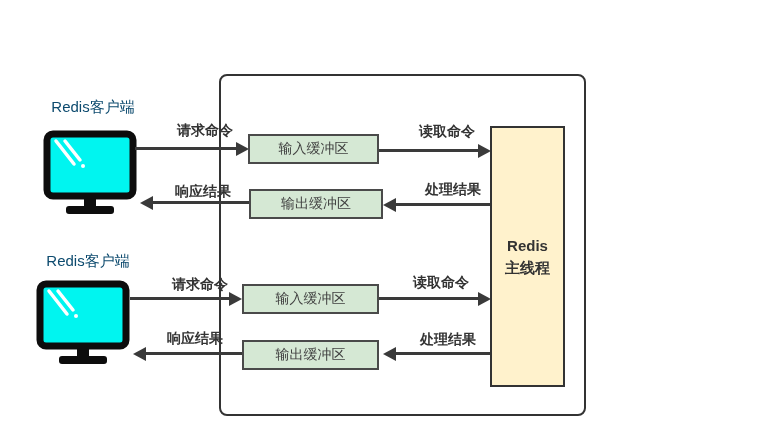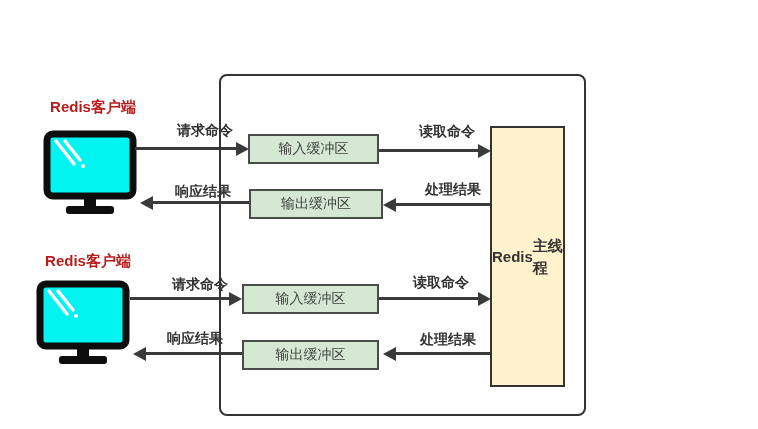--- a/index.html
+++ b/index.html
@@ -7,42 +7,42 @@
           font-family:"Liberation Sans",sans-serif;color:#333;overflow:hidden;}
 
   .title{position:absolute;left:345px;top:36px;width:150px;text-align:center;
          font-weight:bold;font-size:15px;color:#333;}
 
   .server{position:absolute;left:219px;top:74px;width:367px;height:342px;
           border:2px solid var(--border-color,#333);border-radius:8px;background:#fff;box-sizing:border-box;}
 
   .thread{position:absolute;left:490px;top:126px;width:75px;height:261px;
           background:var(--thread-fill,#fff2cc);border:2px solid var(--border-color,#333);
-          box-sizing:border-box;display:flex;flex-direction:row;align-items:center;
+          box-sizing:border-box;display:flex;flex-direction:column;align-items:center;
           justify-content:center;font-weight:bold;font-size:15px;line-height:1.45;color:#333;}
 
   .buffer{position:absolute;background:var(--buffer-fill,#d5e8d4);border:2px solid #4a4a4a;
           box-sizing:border-box;display:flex;align-items:center;justify-content:center;
           font-size:14px;color:#404040;}
   .buf-r1-in {left:248px;top:134px;width:131px;height:30px;}
   .buf-r1-out{left:249px;top:189px;width:134px;height:30px;}
   .buf-r2-in {left:242px;top:284px;width:137px;height:30px;}
   .buf-r2-out{left:242px;top:340px;width:137px;height:30px;}
 
   .lbl{position:absolute;width:90px;text-align:right;font-weight:bold;font-size:14px;color:#333;}
   .l-r1-req {left:143px;top:122px;}
   .l-r1-resp{left:141px;top:183px;}
   .l-r1-read{left:385px;top:123px;}
   .l-r1-proc{left:391px;top:181px;}
   .l-r2-req {left:138px;top:276px;}
   .l-r2-resp{left:133px;top:330px;}
   .l-r2-read{left:379px;top:274px;}
   .l-r2-proc{left:386px;top:331px;}
 
-  .client-lbl{position:absolute;width:110px;text-align:center;font-weight:bold;font-size:15px;color:#b91c1c;}
+  .client-lbl{position:absolute;width:110px;text-align:center;font-weight:normal;font-size:15px;color:#0c4a6e;}
   .c1{left:38px;top:98px;}
   .c2{left:33px;top:252px;}
 
   .line{position:absolute;height:3px;background:var(--line-color,#3a3a3a);}
   .head{position:absolute;width:0;height:0;border-top:7px solid transparent;border-bottom:7px solid transparent;}
   .head.right{border-left:13px solid var(--line-color,#3a3a3a);}
   .head.left {border-right:13px solid var(--line-color,#3a3a3a);}
 
   
   .ln-r1-req {left:135px;top:147px;width:102px;}

